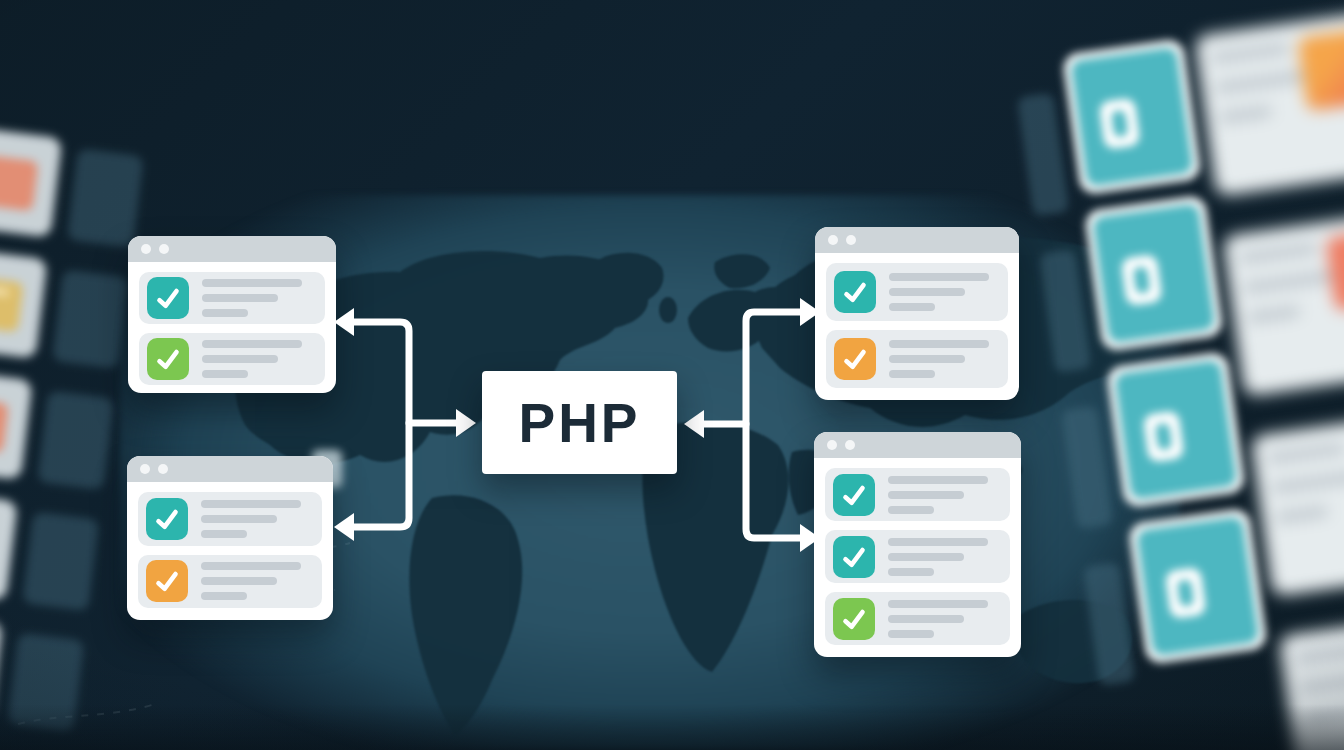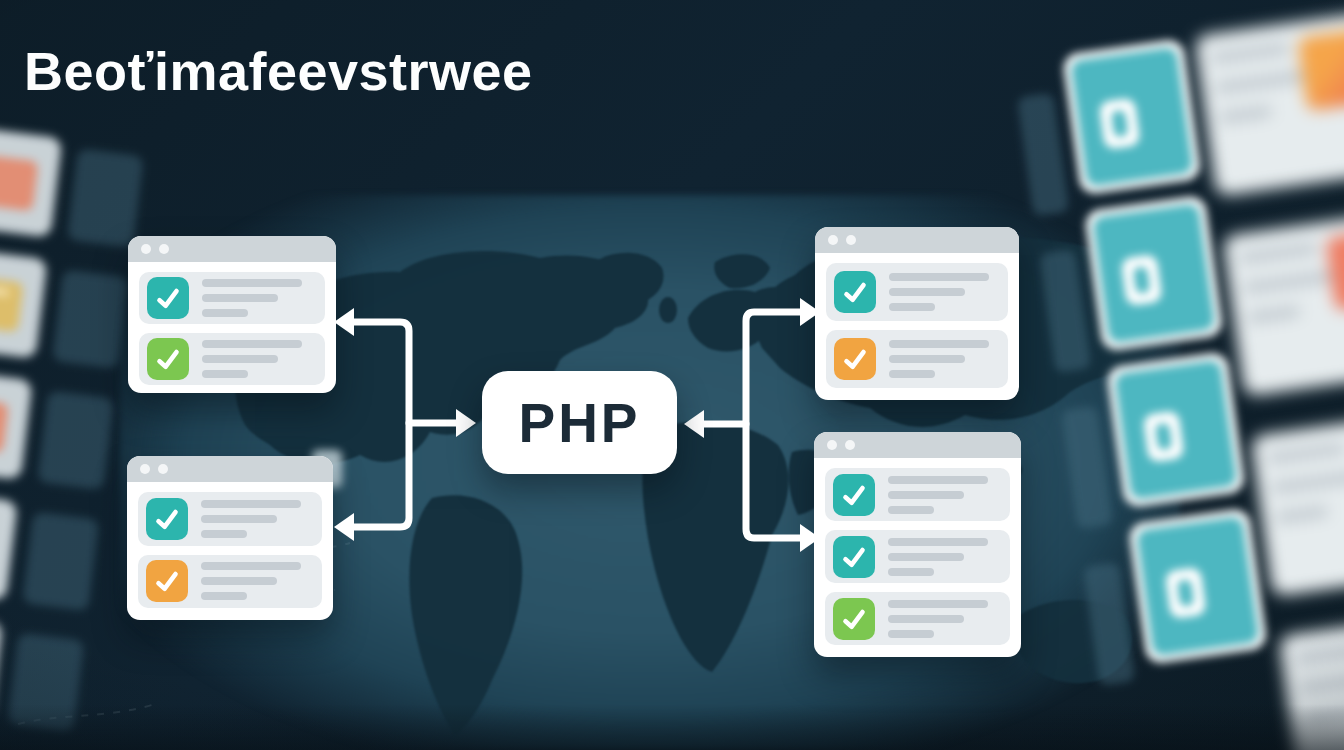--- a/index.html
+++ b/index.html
@@ -58,21 +58,21 @@
   .check{width:42px;height:42px;border-radius:10px;flex:0 0 auto;display:flex;align-items:center;justify-content:center;}
   .lines{display:flex;flex-direction:column;gap:7px;}
   .pline{height:8px;border-radius:4px;background:#c6cdd3;}
   #card-left-top{left:128px;top:236px;width:208px;height:157px;}
   #card-left-bottom{left:127px;top:456px;width:206px;height:164px;}
   #card-right-top{left:815px;top:227px;width:204px;height:173px;}
   #card-right-bottom{left:814px;top:432px;width:207px;height:225px;}
   
   .connectors{position:absolute;left:0;top:0;z-index:5;}
   .php-node{position:absolute;left:482px;top:371px;width:195px;height:103px;z-index:6;
-    background:#ffffff;border-radius:26px;display:flex;align-items:center;justify-content:center;
+    background:#ffffff;border-radius:4px;display:flex;align-items:center;justify-content:center;
     box-shadow:0 16px 32px rgba(4,14,21,.42);}
   .php-node span{font-size:55px;font-weight:800;color:#1c2b37;letter-spacing:3px;}
 </style>
 </head>
 <body>
 
 <div id="stage">
 
   <div class="map-panel"></div>
   <svg class="map-svg" width="1344" height="750" viewBox="0 0 1344 750">
@@ -185,21 +185,20 @@
           <div class="ln" style="top: 50px; width: 95px;"></div>
           <div class="ln" style="top: 80px; width: 52px;"></div>
         </div>
       </div>
   </div>
   <div class="sliver"></div>
 
   <div class="vignette"></div>
   <div class="bottom-shade"></div>
 
-  <div class="title">Beoťimafeevstrwee</div>
 
   <div class="card" id="card-left-top">
     <div class="card-header">
       <span class="dot"></span>
       <span class="dot"></span>
     </div>
     <div class="card-body">
         <div class="row">
           <div class="check" style="background: rgb(44, 181, 173);">
             <svg width="34" height="34" viewBox="0 0 44 44">

